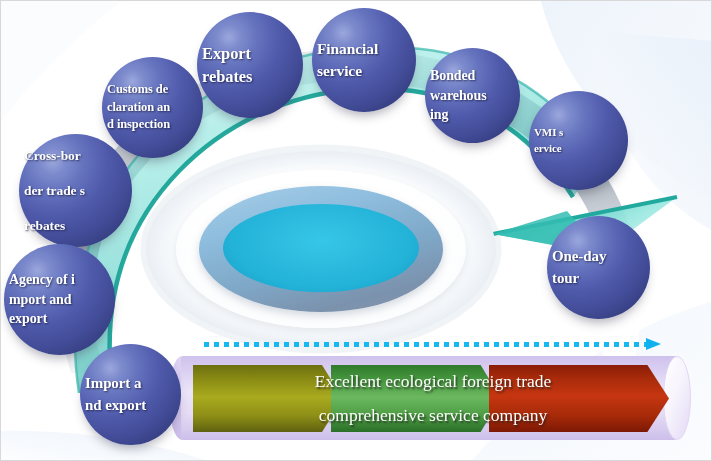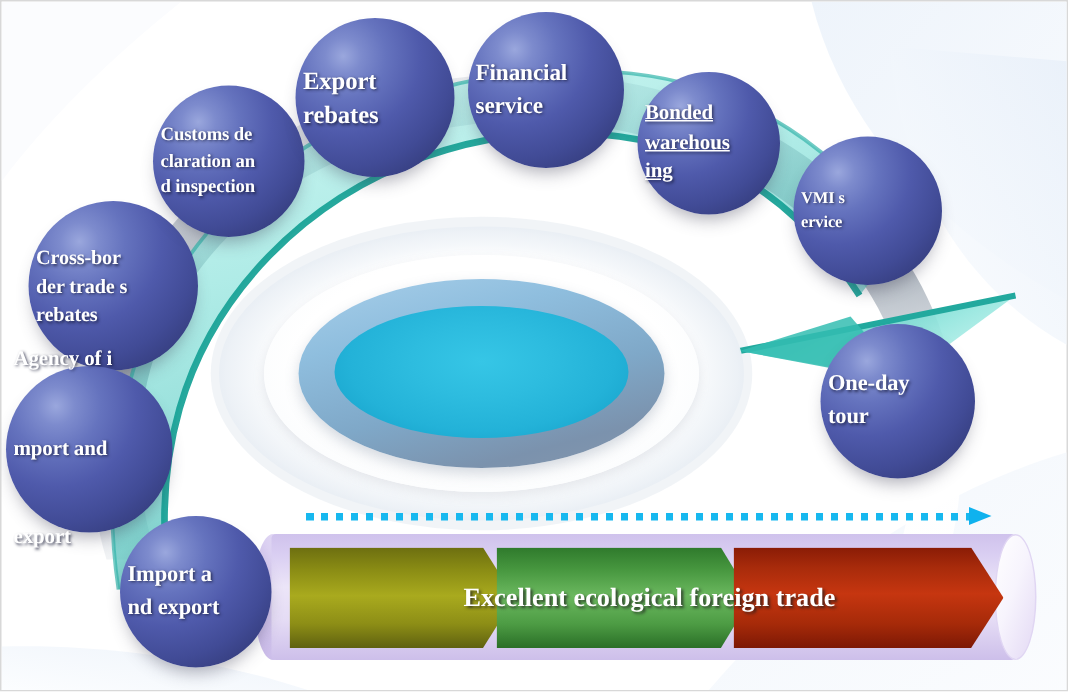--- a/index.html
+++ b/index.html
@@ -152,21 +152,21 @@
        #8a1c06 0%, #a82b0b 20%, #c63610 46%, #a62a09 76%, #7d1805 100%);
     clip-path: polygon(0 0, 88% 0, 100% 50%, 88% 100%, 0 100%);
   }
   #banner-text {
     position: absolute;
     left: 206px; top: 365px;
     width: 452px; height: 64px;
     display: flex; flex-direction: column;
     align-items: center; justify-content: center;
     color: #ffffff;
-    font-weight: bold;
+    font-weight: normal;
     font-size: 17.5px;
     line-height: 1.95;
     text-align: center;
     text-shadow: 1.5px 1.5px 2px rgba(30,30,30,0.75);
     z-index: 20;
     white-space: nowrap;
   }
   
   #dots {
     position: absolute;
@@ -268,59 +268,60 @@
     <div id="dots"></div>
     <div id="dots-head"></div>
     <div id="cyl-cap-l"></div>
     <div id="cyl"></div>
     <div id="cyl-cap-r"></div>
     <div class="chev" id="chev-1"></div>
     <div class="chev" id="chev-2"></div>
     <div class="chev" id="chev-3"></div>
     <div id="banner-text">
       <span>Excellent ecological foreign trade</span>
+      <span>comprehensive service company</span>
     </div>
   </div>
 
   <div id="nodes">
-      <div class="node" style="left: 18px; top: 133px; width: 113px; height: 113px; font-size: 13.5px;">
+      <div class="node" style="left: 18px; top: 133px; width: 113px; height: 113px; font-size: 13.5px; gap: 16px;">
         <span>Cross-bor</span>
         <span>der trade s</span>
         <span>rebates</span>
       </div>
       <div class="node" style="left: 101px; top: 56px; width: 101px; height: 101px; font-size: 12.5px;">
         <span>Customs de</span>
         <span>claration an</span>
         <span>d inspection</span>
       </div>
       <div class="node" style="left: 196px; top: 11px; width: 106px; height: 106px; font-size: 16.5px;">
         <span>Export</span>
         <span>rebates</span>
       </div>
       <div class="node" style="left: 311px; top: 7px; width: 104px; height: 104px; font-size: 15.5px;">
         <span>Financial</span>
         <span>service</span>
       </div>
-      <div class="node" style="left: 424px; top: 47px; width: 95px; height: 95px; font-size: 14px; text-decoration: underline;">
+      <div class="node" style="left: 424px; top: 47px; width: 95px; height: 95px; font-size: 14px;">
         <span>Bonded</span>
         <span>warehous</span>
         <span>ing</span>
       </div>
       <div class="node" style="left: 528px; top: 90px; width: 99px; height: 99px; font-size: 11px;">
         <span>VMI s</span>
         <span>ervice</span>
       </div>
       <div class="node" style="left: 546px; top: 215px; width: 103px; height: 103px; font-size: 15px;">
         <span>One-day</span>
         <span>tour</span>
       </div>
       <div class="node" style="left: 79px; top: 343px; width: 101px; height: 101px; font-size: 15px;">
         <span>Import a</span>
         <span>nd export</span>
       </div>
-      <div class="node" style="left: 3px; top: 243px; width: 111px; height: 111px; font-size: 14px; gap: 40px;">
+      <div class="node" style="left: 3px; top: 243px; width: 111px; height: 111px; font-size: 14px;">
         <span>Agency of i</span>
         <span>mport and</span>
         <span>export</span>
       </div>
     </div>
 
 </div>
 
 </body></html>

